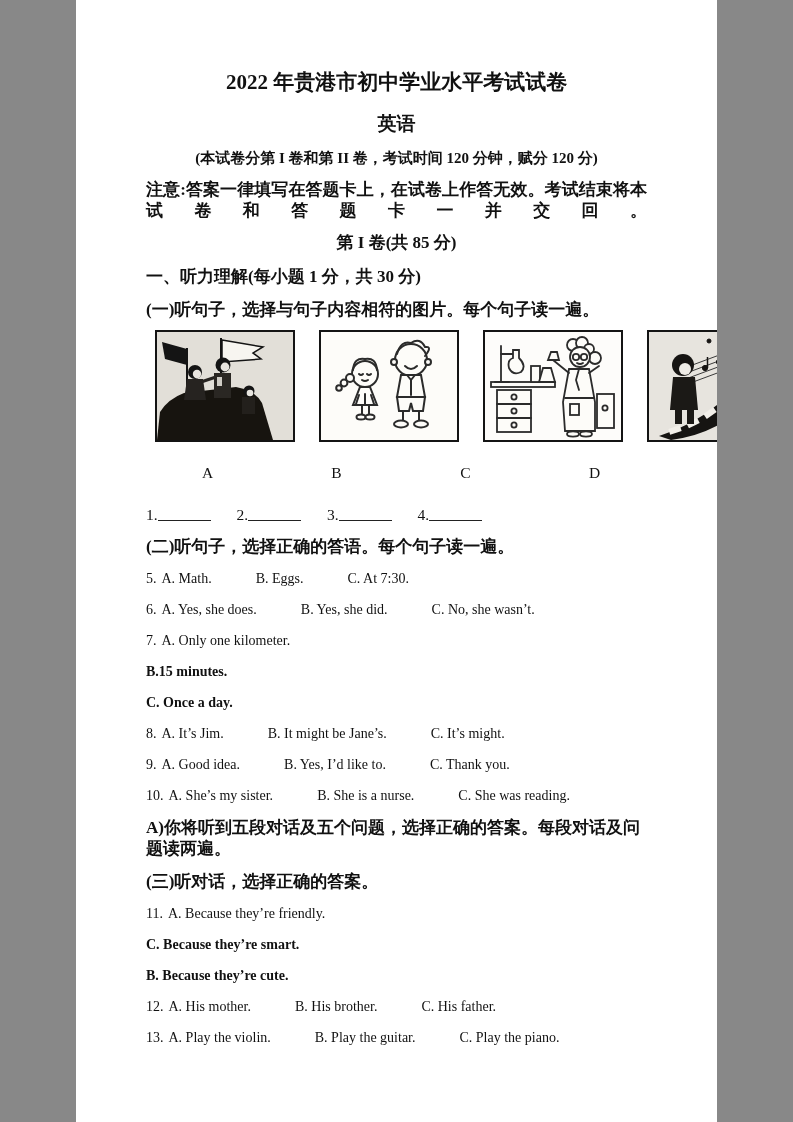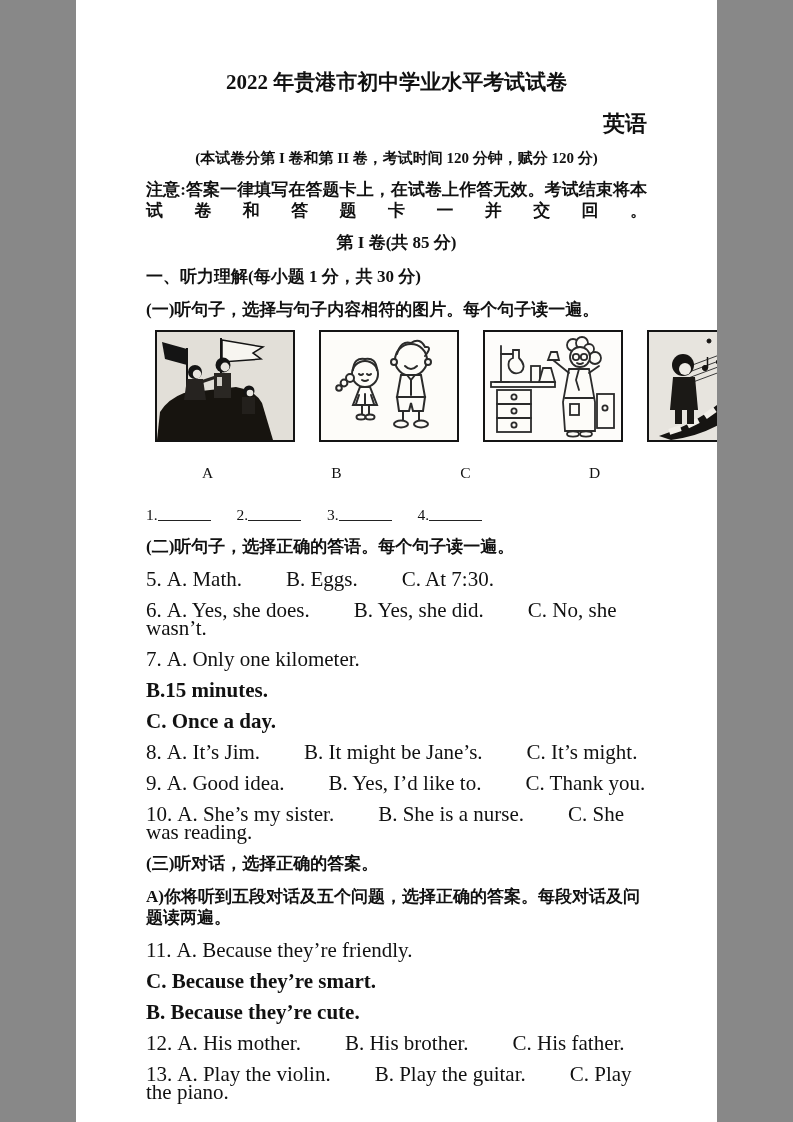--- a/index.html
+++ b/index.html
@@ -10,21 +10,21 @@
     background:#ffffff;
     color:#111;
     font-family:"Liberation Serif","DejaVu Serif",serif;
     box-sizing:border-box;
     padding:70px 70px 0 70px;
     overflow:hidden;
   }
   .center{text-align:center;}
   .bold{font-weight:700;}
   .title{font-size:21px;line-height:24px;margin:0;}
-  .subject{font-size:22px;line-height:24px;margin:18px 0 0;text-align:right;}
+  .subject{font-size:19px;line-height:24px;margin:18px 0 0;}
   .exam-info{font-size:15px;line-height:21px;margin:12px 0 0;}
   .notice{font-size:17px;line-height:21px;margin:10px 0 0;text-align:justify;text-align-last:justify;}
   .volume{font-size:17px;line-height:21px;margin:11px 0 12px;}
   .sec-heading{font-size:17px;line-height:21px;margin:13px 0 0;}
   .part-heading{font-size:17px;line-height:21px;margin:12px 0 0;}
 
   .pics{display:flex;gap:24px;margin:10px 0 0 9px;}
   .pic{
     width:136px;height:108px;
     border:2px solid #141414;
@@ -37,21 +37,21 @@
   .pic-labels .lab{width:140px;text-align:center;}
 
   .blanks{margin:24px 0 0;font-size:15.5px;line-height:18px;}
   .blank-item{display:inline-block;margin-right:22px;}
   .blank-line{
     display:inline-block;width:53px;height:14px;
     border-bottom:1.4px solid #222;
     transform:translateY(1px);
   }
 
-  .q{font-size:21px;line-height:18px;margin:13px 0 0;}
+  .q{font-size:14px;line-height:18px;margin:13px 0 0;}
   .q .qn{margin-right:5px;}
   .q .opt{margin-right:0;}
   .q .opt + .opt{margin-left:44px;}
   .q.sub{margin:13px 0 0;font-weight:bold;}
 </style>
 </head>
 <body>
 
 <div class="page">
 
@@ -246,22 +246,22 @@
   <p class="q">
     <span class="qn">8.</span><span class="opt">A. It’s Jim.</span><span class="opt">B. It might be Jane’s.</span><span class="opt">C. It’s might.</span>
   </p>
   <p class="q">
     <span class="qn">9.</span><span class="opt">A. Good idea.</span><span class="opt">B. Yes, I’d like to.</span><span class="opt">C. Thank you.</span>
   </p>
   <p class="q">
     <span class="qn">10.</span><span class="opt">A. She’s my sister.</span><span class="opt">B. She is a nurse.</span><span class="opt">C. She was reading.</span>
   </p>
 
+  <p class="part-heading bold">A)你将听到五段对话及五个问题，选择正确的答案。每段对话及问题读两遍。</p>
   <p class="part-heading bold">(三)听对话，选择正确的答案。</p>
-  <p class="part-heading bold">A)你将听到五段对话及五个问题，选择正确的答案。每段对话及问题读两遍。</p>
 
   <p class="q">
     <span class="qn">11.</span><span class="opt">A. Because they’re friendly.</span>
   </p>
   <p class="q sub">
     <span class="opt">C. Because they’re smart.</span>
   </p>
   <p class="q sub">
     <span class="opt">B. Because they’re cute.</span>
   </p>

